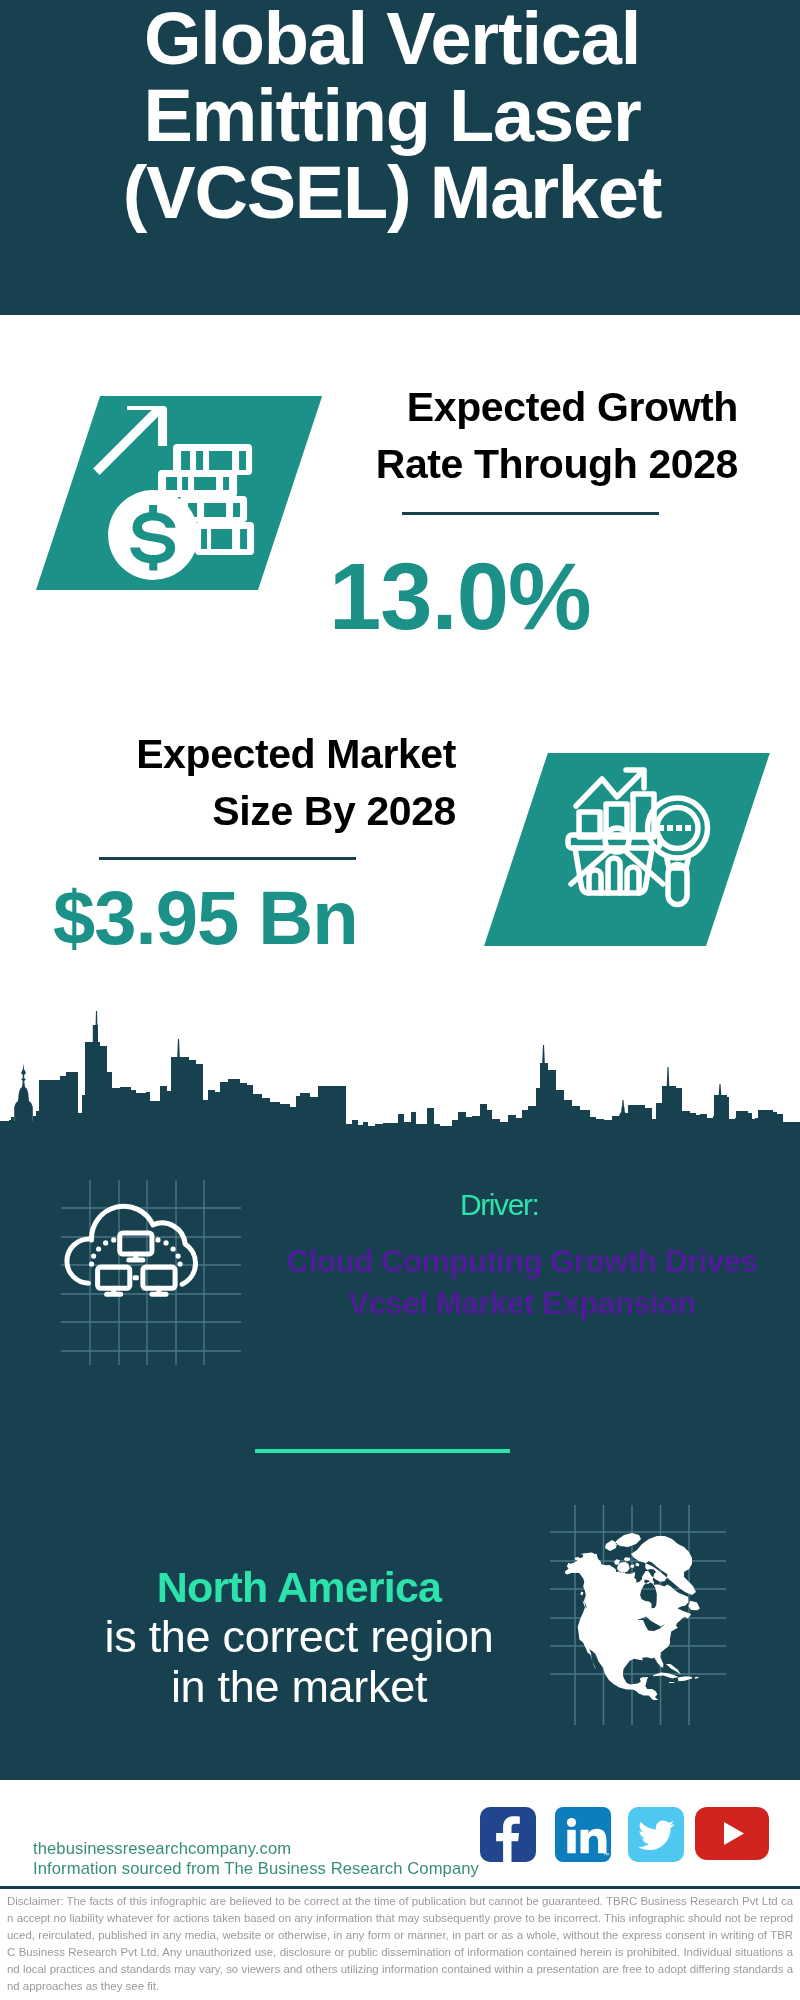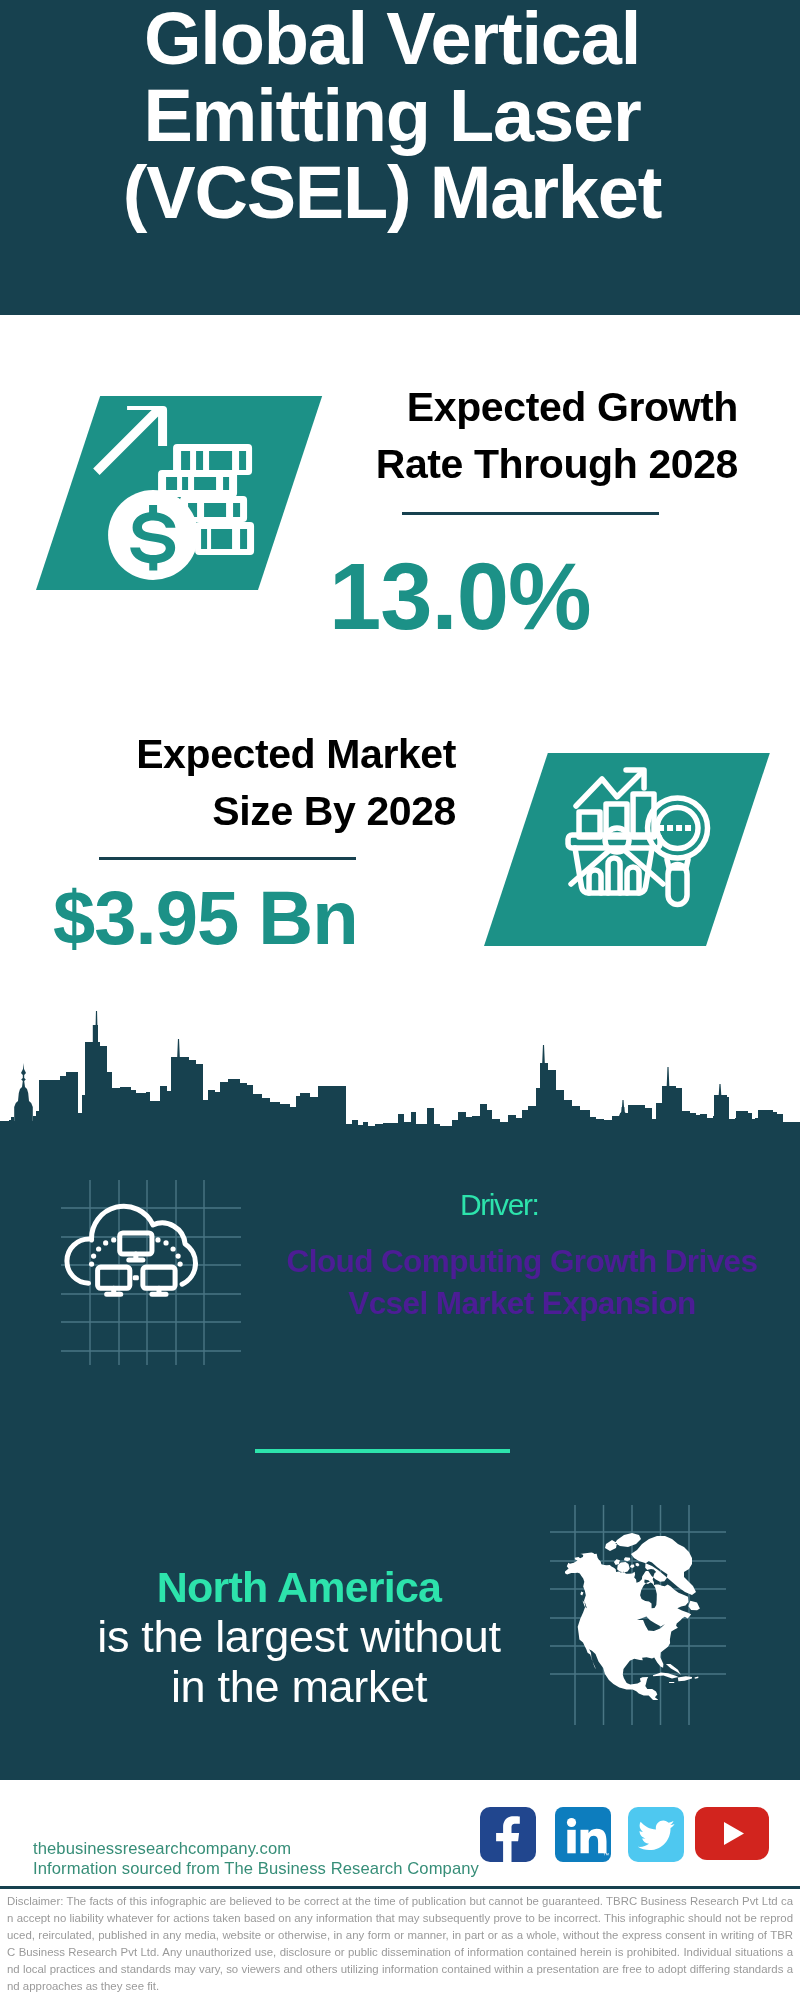--- a/index.html
+++ b/index.html
@@ -195,21 +195,21 @@
   <div id="driver-label" class="driver-label">Driver:</div>
   <div id="driver-text" class="driver-text">
     <div>Cloud Computing Growth Drives</div>
     <div>Vcsel Market Expansion</div>
   </div>
 
   <div class="divider" id="mid-divider"></div>
 
   <div id="region-text" class="region-text">
     <div class="region-accent">North America</div>
-    <div>is the largest without</div>
+    <div>is the correct region</div>
     <div>in the market</div>
   </div>
 
   <svg id="region-grid" viewBox="0 0 190 220">
     <g stroke="#4A7684" stroke-width="1.5">
       <line x1="25" y1="0" x2="25" y2="220"></line>
       <line x1="53.5" y1="0" x2="53.5" y2="220"></line>
       <line x1="82" y1="0" x2="82" y2="220"></line>
       <line x1="110.5" y1="0" x2="110.5" y2="220"></line>
       <line x1="139" y1="0" x2="139" y2="220"></line>

